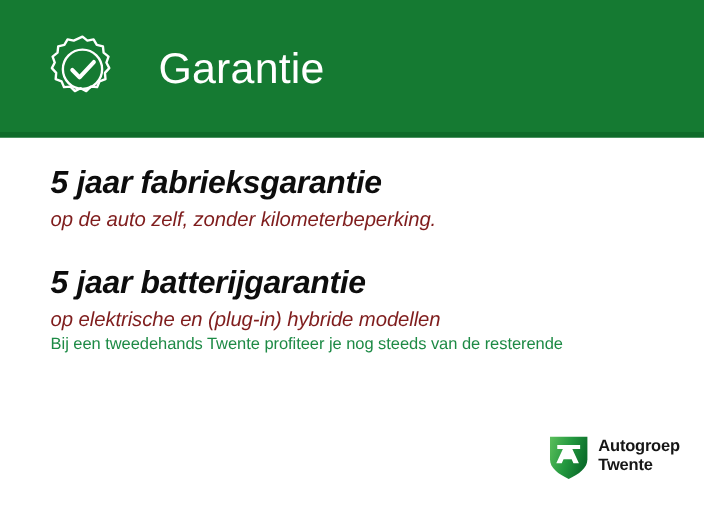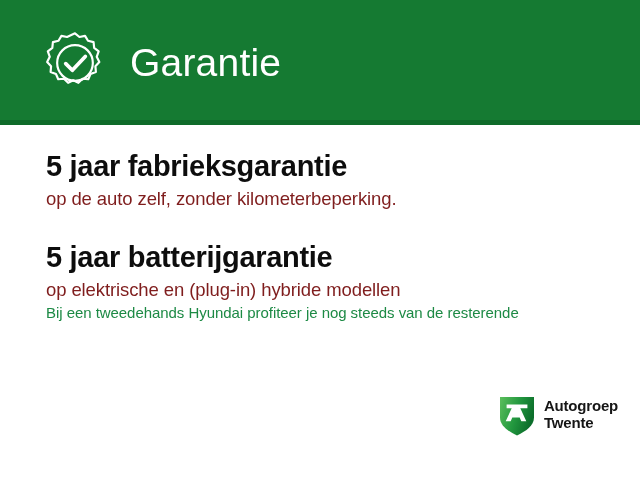--- a/index.html
+++ b/index.html
@@ -42,39 +42,40 @@
     height: 5px;
     background: #0f6b2a;
   }
   .badge-icon {
     width: 66px;
     height: 66px;
     flex: 0 0 66px;
     display: block;
   }
   .banner-title {
-    margin-left: 22px;
+    margin-left: 36px;
     color: #ffffff;
     font-size: 39px;
     font-weight: 400;
     letter-spacing: 0.2px;
     line-height: 1;
     white-space: nowrap;
   }
 
   
   .content {
     position: absolute;
     left: 46px;
     top: 150px;
     width: 570px;
   }
 
   .block {
     margin-bottom: 30px;
+    font-style: italic;
   }
   .block:last-of-type {
     margin-bottom: 0;
   }
   .block-heading {
     color: #0d0d0d;
     font-size: 29px;
     font-weight: bold;
     line-height: 1.12;
     letter-spacing: -0.3px;
@@ -154,21 +155,21 @@
       <p class="block-heading">5 jaar fabrieksgarantie</p>
       <p class="block-sub">op de auto zelf, zonder kilometerbeperking.</p>
     </div>
 
     <div class="block">
       <p class="block-heading">5 jaar batterijgarantie</p>
       <p class="block-sub">op elektrische en (plug-in) hybride modellen</p>
     </div>
 
     <p class="note">
-      <span class="note-line">Bij een tweedehands Hyundai profiteer je nog steeds van de resterende</span>
+      <span class="note-line">Bij een tweedehands Twente profiteer je nog steeds van de resterende</span>
     </p>
   </div>
 
   <div class="logo">
     <svg class="logo-shield" viewBox="0 0 38 42">
       <defs>
         <linearGradient id="shieldGrad" x1="0" y1="0" x2="1" y2="0.35">
           <stop offset="0%" stop-color="#5cbf5c"></stop>
           <stop offset="55%" stop-color="#23983f"></stop>
           <stop offset="100%" stop-color="#0c6e2b"></stop>

